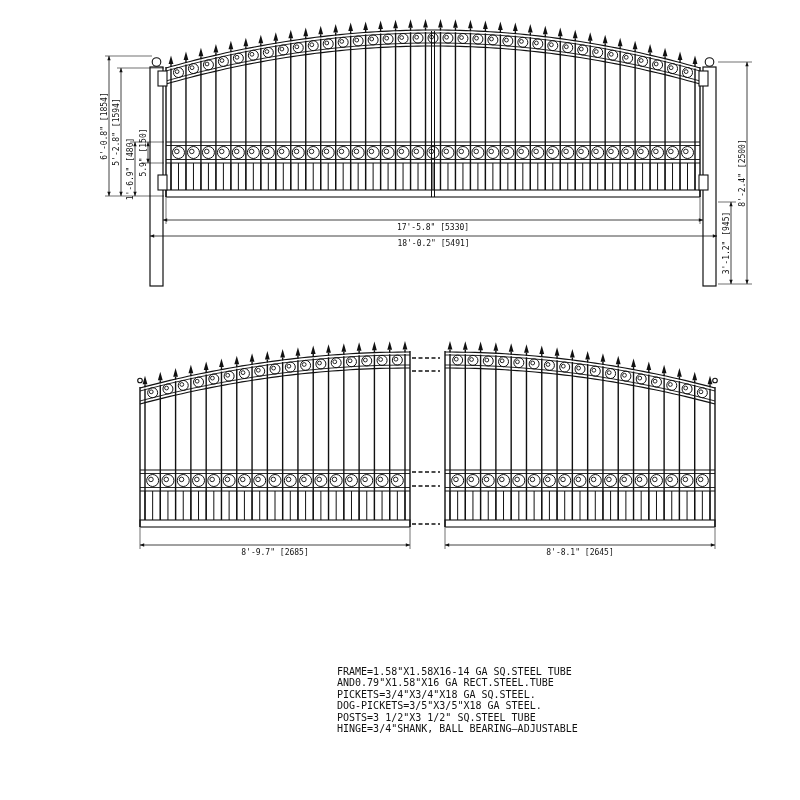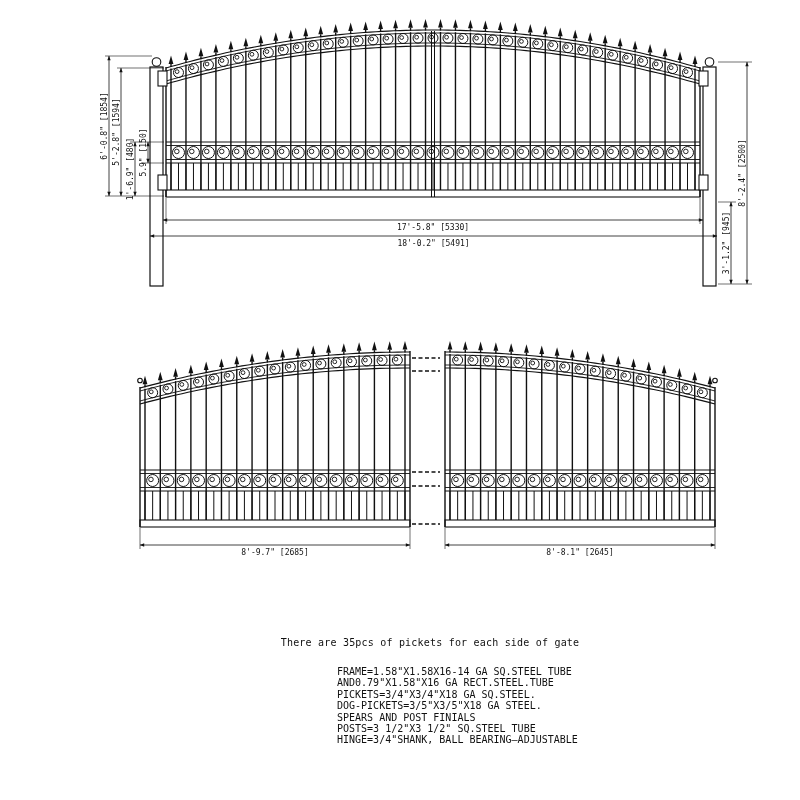--- a/index.html
+++ b/index.html
@@ -766,24 +766,22 @@
         <polygon points="140,545 144.2,543.3 144.2,546.7" fill="#111111"></polygon>
         <polygon points="410,545 405.8,543.3 405.8,546.7" fill="#111111"></polygon>
         <text x="275" y="554.5" text-anchor="middle" class="dim">8'-9.7" [2685]</text>
         <line x1="445" y1="545" x2="715" y2="545" stroke="#111111" stroke-width="0.8"></line>
         <polygon points="445,545 449.2,543.3 449.2,546.7" fill="#111111"></polygon>
         <polygon points="715,545 710.8,543.3 710.8,546.7" fill="#111111"></polygon>
         <text x="580" y="554.5" text-anchor="middle" class="dim">8'-8.1" [2645]</text>
       </g>
     </svg>
 
-  <div class="note">There are 35pcs of pickets for each side of gate</div>
 
   <div class="specs">
     <div class="spec-line">FRAME=1.58"X1.58X16-14 GA SQ.STEEL TUBE</div>
     <div class="spec-line">AND0.79"X1.58"X16 GA RECT.STEEL.TUBE</div>
     <div class="spec-line">PICKETS=3/4"X3/4"X18 GA SQ.STEEL.</div>
     <div class="spec-line">DOG-PICKETS=3/5"X3/5"X18 GA STEEL.</div>
-    <div class="spec-line">SPEARS AND POST FINIALS</div>
     <div class="spec-line">POSTS=3 1/2"X3 1/2" SQ.STEEL TUBE</div>
     <div class="spec-line">HINGE=3/4"SHANK, BALL BEARING—ADJUSTABLE</div>
   </div>
 </div>
 
 </body></html>

